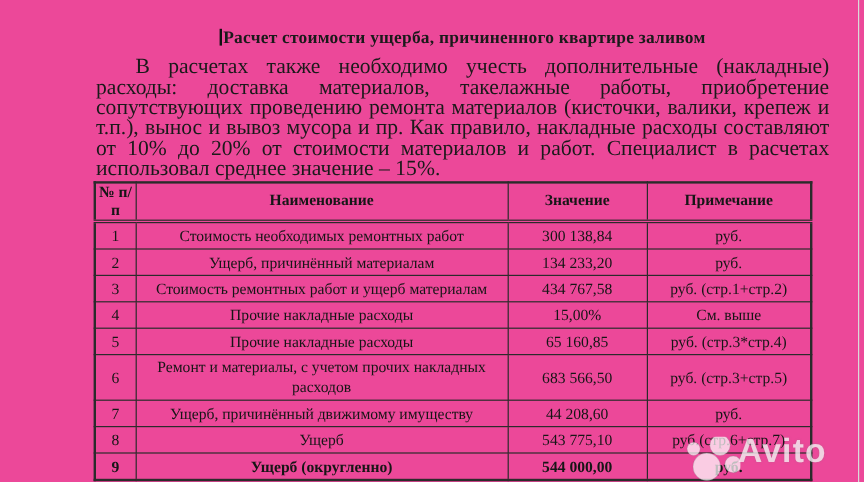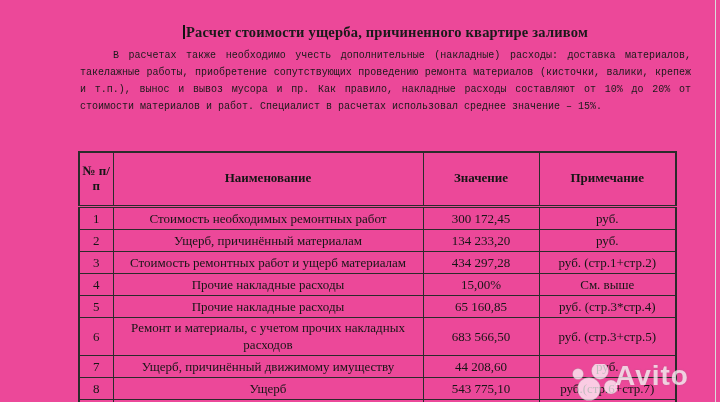--- a/index.html
+++ b/index.html
@@ -23,44 +23,43 @@
   .caret {
     display: inline-block;
     width: 2px; height: 14px;
     background: #111111;
     margin-right: 1px;
     vertical-align: -2px;
   }
   .para {
     position: absolute;
     top: 47px; left: 80px; width: 611px;
-    font-size: 10px;
+    font-size: 18px;
     line-height: 17px;
     text-align: justify;
     text-indent: 33px;
-    font-family: Liberation Mono, monospace;
   }
   table.calc {
     position: absolute;
     top: 151px; left: 78px;
     width: 597px;
     border-collapse: collapse;
     table-layout: fixed;
     font-size: 13px;
     color: #161616;
   }
   table.calc, table.calc th, table.calc td {
     border: 1px solid #2b2b2b;
   }
   table.calc { border: 2px solid #2b2b2b; }
   table.calc thead th {
     border-bottom: 3px double #2b2b2b;
     font-weight: bold;
     text-align: center;
-    padding: 11px 2px;
+    padding: 0 2px;
     line-height: 1.15;
     vertical-align: middle;
   }
   table.calc td {
     padding: 1px 5px;
     line-height: 1.35;
     vertical-align: middle;
     height: 19px;
   }
   td.c-num, td.c-value, td.c-note { text-align: center; }
@@ -111,33 +110,33 @@
         <th>№ п/п</th>
         <th>Наименование</th>
         <th>Значение</th>
         <th>Примечание</th>
       </tr>
     </thead>
     <tbody>
       <tr>
         <td class="c-num">1</td>
         <td class="c-name">Стоимость необходимых ремонтных работ</td>
-        <td class="c-value">300 172,45</td>
+        <td class="c-value">300 138,84</td>
         <td class="c-note">руб.</td>
       </tr>
       <tr>
         <td class="c-num">2</td>
         <td class="c-name">Ущерб, причинённый материалам</td>
         <td class="c-value">134 233,20</td>
         <td class="c-note">руб.</td>
       </tr>
       <tr>
         <td class="c-num">3</td>
         <td class="c-name">Стоимость ремонтных работ и ущерб материалам</td>
-        <td class="c-value">434 297,28</td>
+        <td class="c-value">434 767,58</td>
         <td class="c-note">руб. (стр.1+стр.2)</td>
       </tr>
       <tr>
         <td class="c-num">4</td>
         <td class="c-name">Прочие накладные расходы</td>
         <td class="c-value">15,00%</td>
         <td class="c-note">См. выше</td>
       </tr>
       <tr>
         <td class="c-num">5</td>

